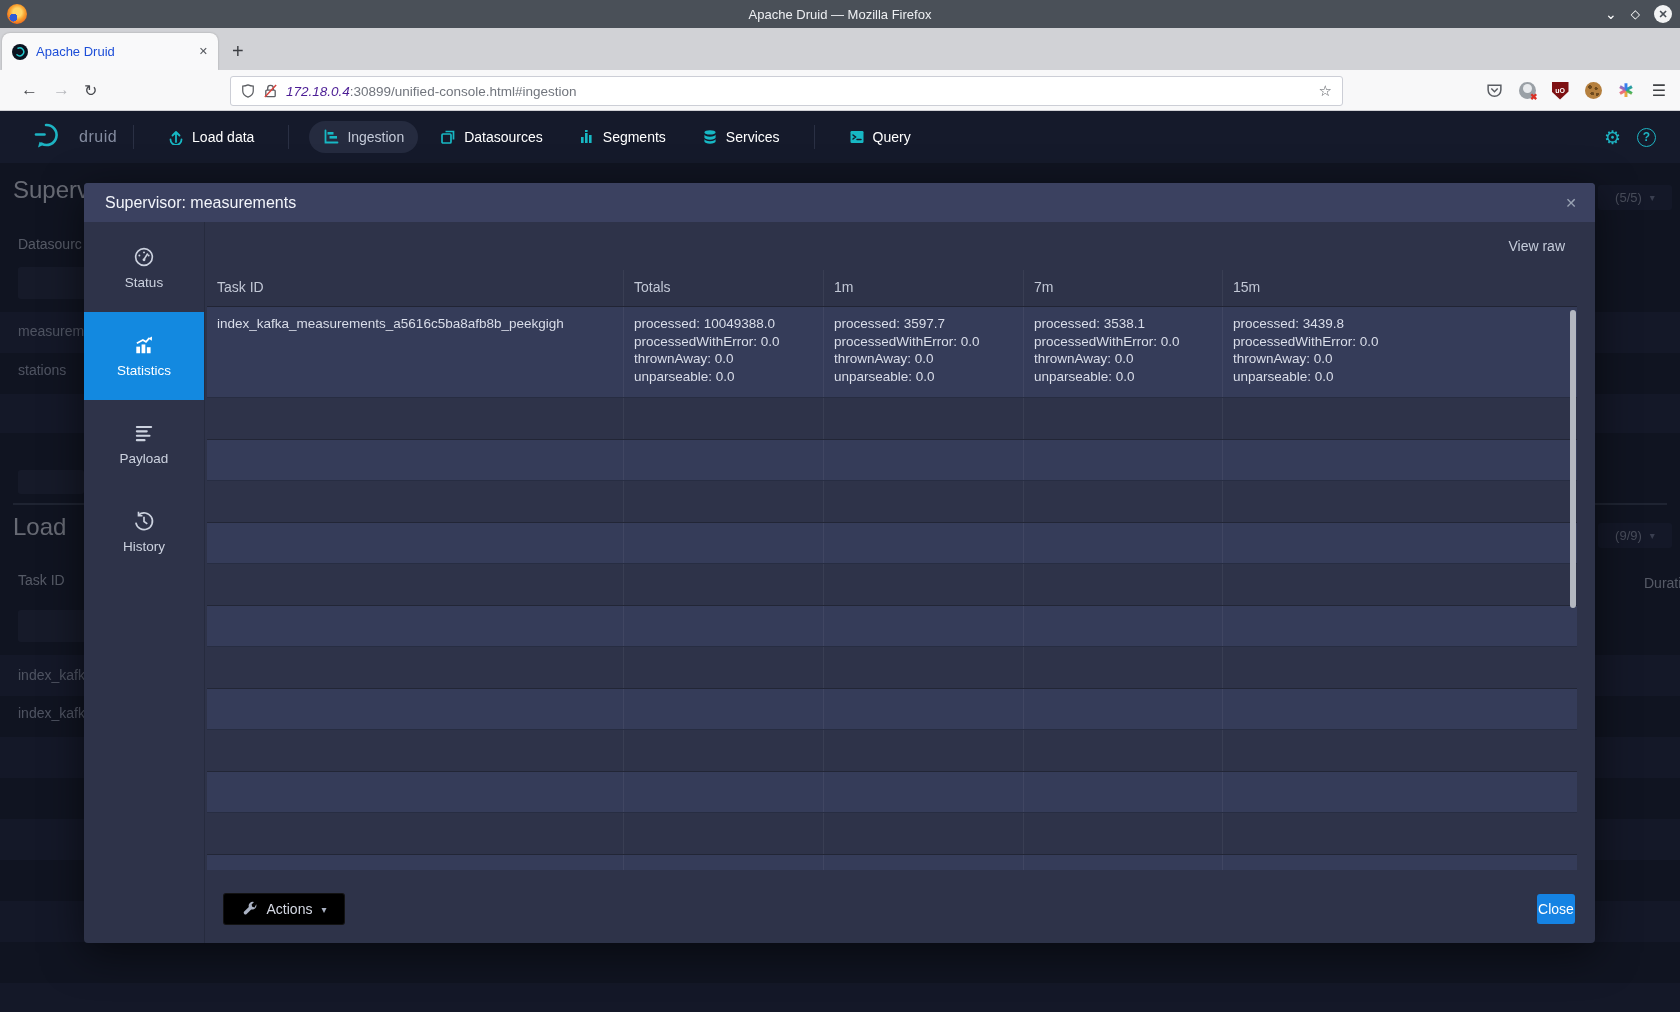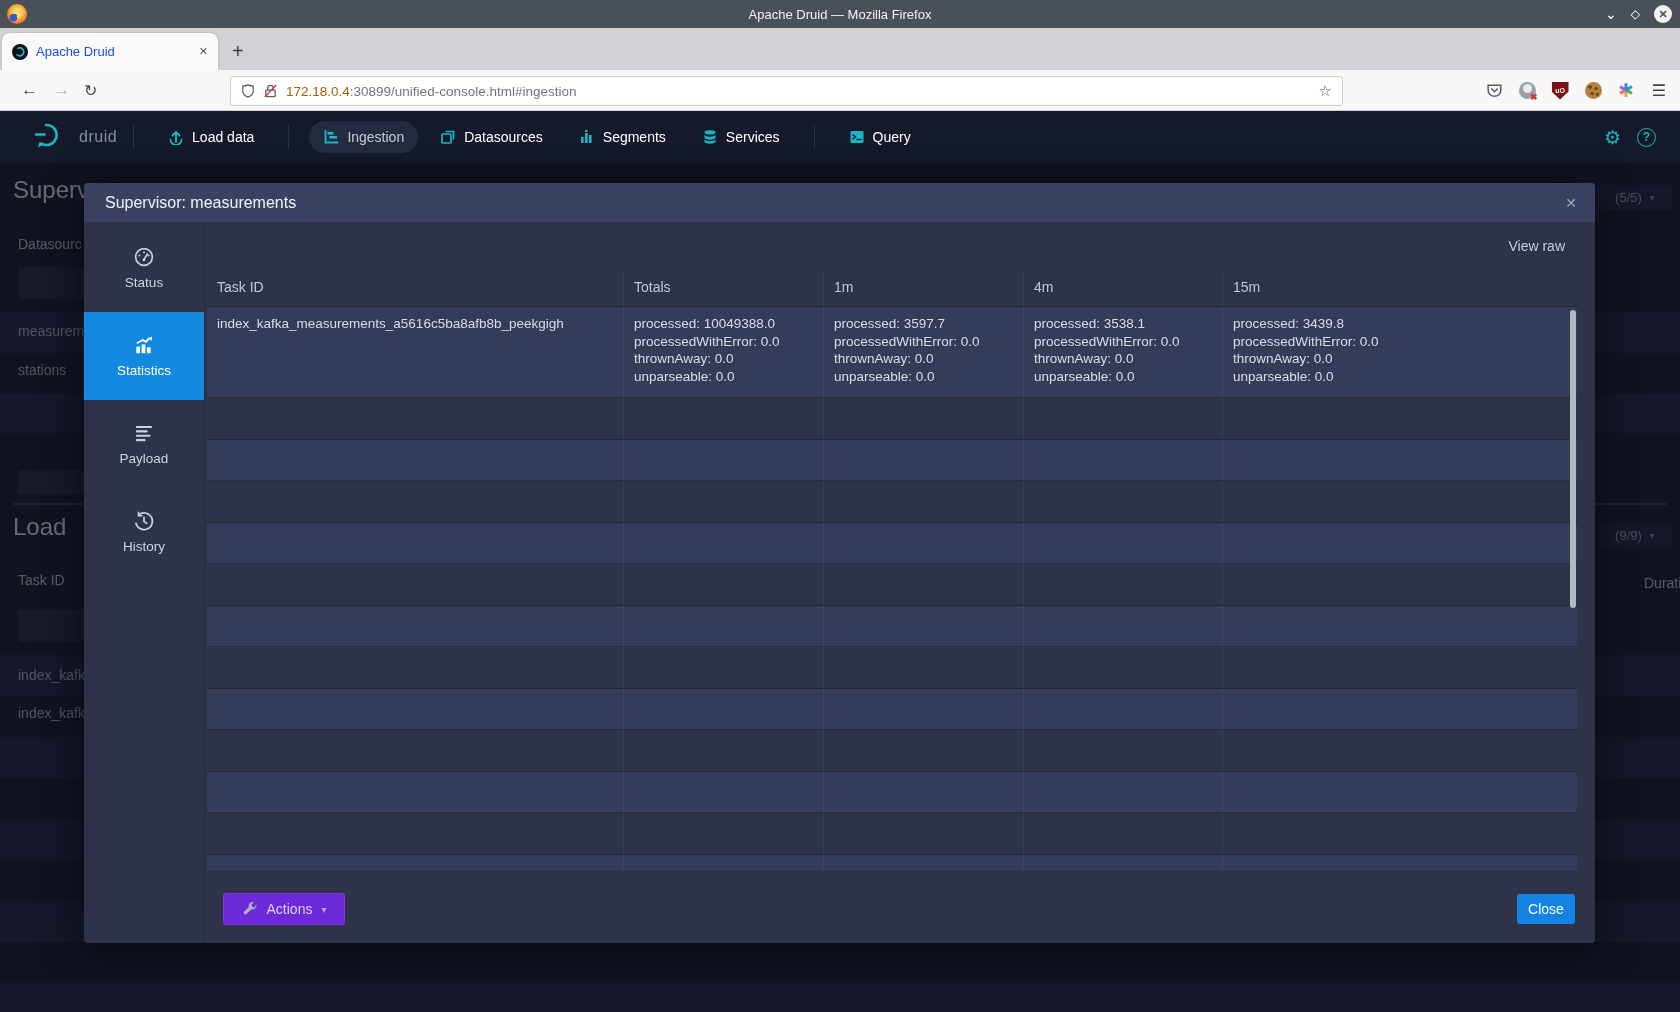--- a/index.html
+++ b/index.html
@@ -31,21 +31,21 @@
   .newtab { position:absolute; left:232px; top:10px; font-size:20px; color:#3c3e43; line-height:26px; }
 
   .toolbar { position:absolute; left:0; top:70px; width:100%; height:41px; background:#f8f8f9;
              border-bottom:1px solid #cfd0d4; display:flex; align-items:center; }
   .nav-arrow { font-size:17px; color:#46484d; margin-left:21px; }
   .nav-arrow.fwd { color:#b7b9be; margin-left:15px; }
   .nav-arrow.reload { margin-left:14px; font-size:16px; }
   .urlbar { position:absolute; left:230px; top:6px; width:1113px; height:30px; background:#ffffff;
             border:1px solid #ccced6; border-radius:3px; display:flex; align-items:center; padding:0 10px; }
   .url-text { font-size:13.5px; margin-left:8px; white-space:nowrap; }
-  .url-host { color:#a16207; }
+  .url-host { color:#4c1d95;font-style:italic; }
   .url-rest { color:#71757d; }
   .url-star { margin-left:auto; color:#55585e; font-size:15px; }
   .ext-row { position:absolute; right:12px; top:0; height:41px; display:flex; align-items:center; gap:15px; }
   .ext { width:18px; height:18px; display:flex; align-items:center; justify-content:center; }
   .ext-mask { width:17px; height:17px; border-radius:50%; background:#9aa0a6; position:relative; }
   .ext-mask i { position:absolute; left:4px; top:2px; width:9px; height:9px; border-radius:50%; background:#e8eaed; }
   .ext-mask b { position:absolute; right:-2px; bottom:-3px; color:#d93025; font-size:9px; font-style:normal; }
   .ext-ublock { width:17px; height:18px; background:#7e1113; color:#fff; font-size:7px; font-weight:bold;
                 display:flex; align-items:center; justify-content:center;
                 clip-path:polygon(0 0,100% 0,100% 55%,50% 100%,0 55%); }
@@ -112,24 +112,24 @@
   .trow { border-bottom:1px solid rgba(0,0,0,.25); }
   .trow.lite { background:#353c59; }
   .trow.data { height:91px; }
   .trow.empty { height:41.5px; }
   .td { font-size:13.5px; color:#d9dde9; line-height:17.5px; padding:8px 10px; white-space:pre-line;
         overflow:hidden; }
   .scroll-thumb { position:absolute; right:1px; top:40px; width:6px; height:298px;
                   background:#b3b7c0; border-radius:3px; }
 
   .actions-btn { position:absolute; left:18px; bottom:18px; height:32px; width:122px;
-                 background:#6d28d9; border:1px solid rgba(255,255,255,0.07); border-radius:3px;
+                 background:#000000; border:1px solid rgba(255,255,255,0.07); border-radius:3px;
                  display:flex; align-items:center; justify-content:center; gap:9px;
                  color:#d5d9e4; font-size:14px; }
-  .close-btn { position:absolute; right:20px; bottom:19px; height:30px; width:58px;
+  .close-btn { position:absolute; right:20px; bottom:19px; height:30px; width:38px;
                background:var(--close-blue,#1583e3); border:none; border-radius:3px;
                color:#ffffff; font-size:14px; display:flex; align-items:center; justify-content:center; }
   .caret { font-size:10px; color:#a9b1c2; }
   .bg-count .caret { color:#707892; }
 </style>
 </head>
 <body>
 
 <div class="screen">
 
@@ -337,21 +337,21 @@
         </div>
 
         <div class="content">
           <span class="view-raw">View raw</span>
 
           <div class="table">
             <div class="thead">
               <div class="th">Task ID</div>
               <div class="th">Totals</div>
               <div class="th">1m</div>
-              <div class="th">4m</div>
+              <div class="th">7m</div>
               <div class="th">15m</div>
             </div>
             <div class="trow data lite">
               <div class="td">index_kafka_measurements_a5616c5ba8afb8b_peekgigh</div>
               <div class="td">processed: 10049388.0
 processedWithError: 0.0
 thrownAway: 0.0
 unparseable: 0.0</div>
               <div class="td">processed: 3597.7
 processedWithError: 0.0

